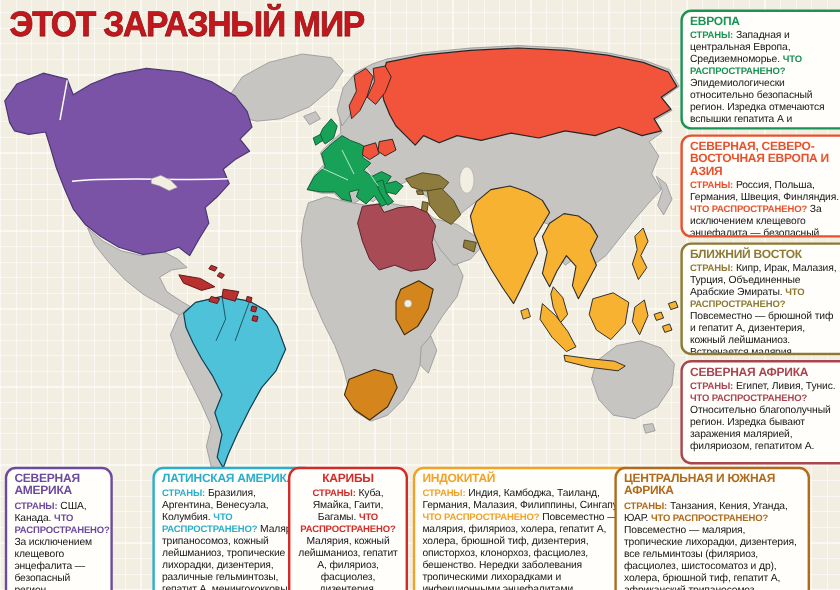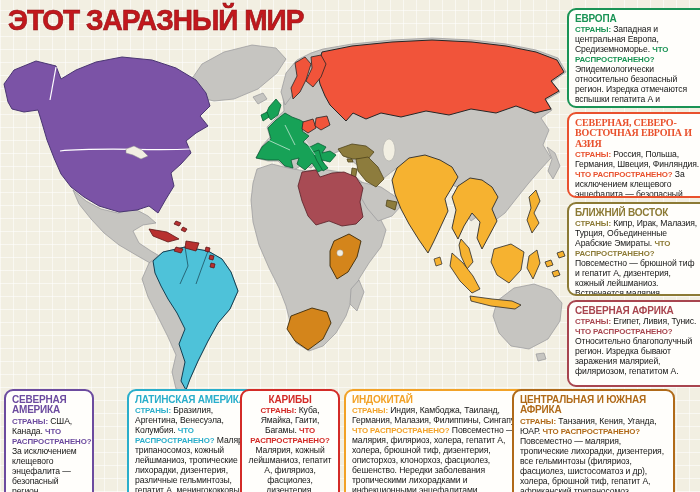--- a/index.html
+++ b/index.html
@@ -131,21 +131,21 @@
     <div class="box-title" style="color: rgb(26, 147, 85);">ЕВРОПА</div>
     <div class="box-body">
       <span class="field-label" style="color: rgb(26, 147, 85);">Страны:</span>
       <span>Западная и центральная Европа, Средиземноморье.</span>
       <span class="field-label" style="color: rgb(26, 147, 85);">Что распространено?</span>
       <span>Эпидемиологически относительно безопасный регион. Изредка отмечаются вспышки гепатита А и дизентерии.</span>
     </div>
   </div>
 
   <div class="region-box rb" id="box-neeu" style="border-color: rgb(233, 81, 45);">
-    <div class="box-title" style="color: rgb(233, 81, 45); font-family: Liberation Serif, serif;">СЕВЕРНАЯ, СЕВЕРО-ВОСТОЧНАЯ ЕВРОПА И АЗИЯ</div>
+    <div class="box-title" style="color: rgb(233, 81, 45);">СЕВЕРНАЯ, СЕВЕРО-ВОСТОЧНАЯ ЕВРОПА И АЗИЯ</div>
     <div class="box-body">
       <span class="field-label" style="color: rgb(233, 81, 45);">Страны:</span>
       <span>Россия, Польша, Германия, Швеция, Финляндия.</span>
       <span class="field-label" style="color: rgb(233, 81, 45);">Что распространено?</span>
       <span>За исключением клещевого энцефалита — безопасный регион.</span>
     </div>
   </div>
 
   <div class="region-box rb" id="box-mideast" style="border-color: rgb(140, 122, 53);">
     <div class="box-title" style="color: rgb(140, 122, 53);">БЛИЖНИЙ ВОСТОК</div>

